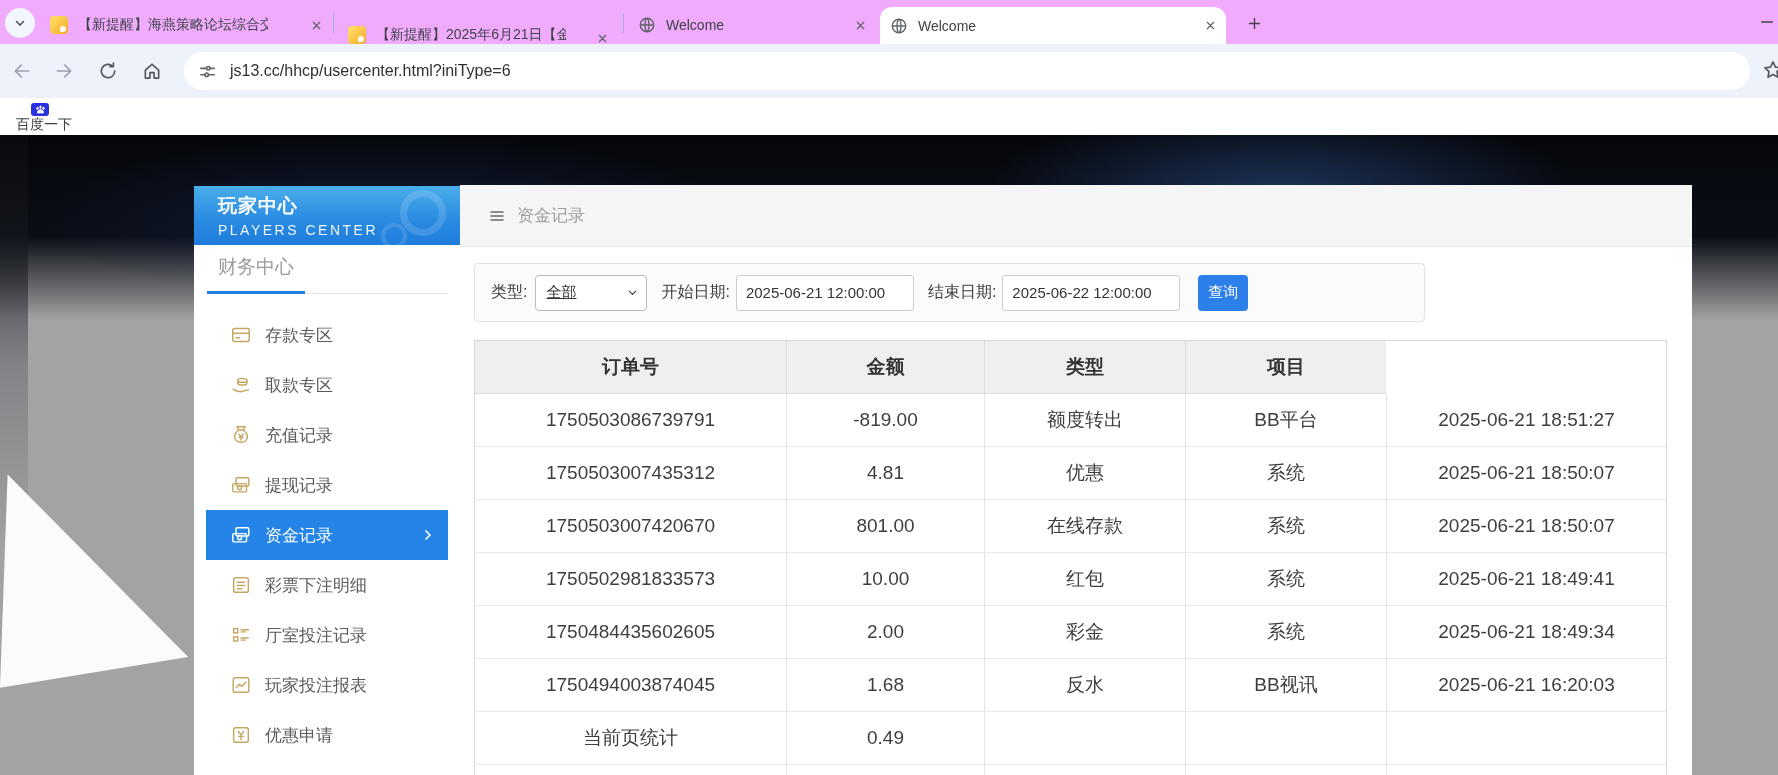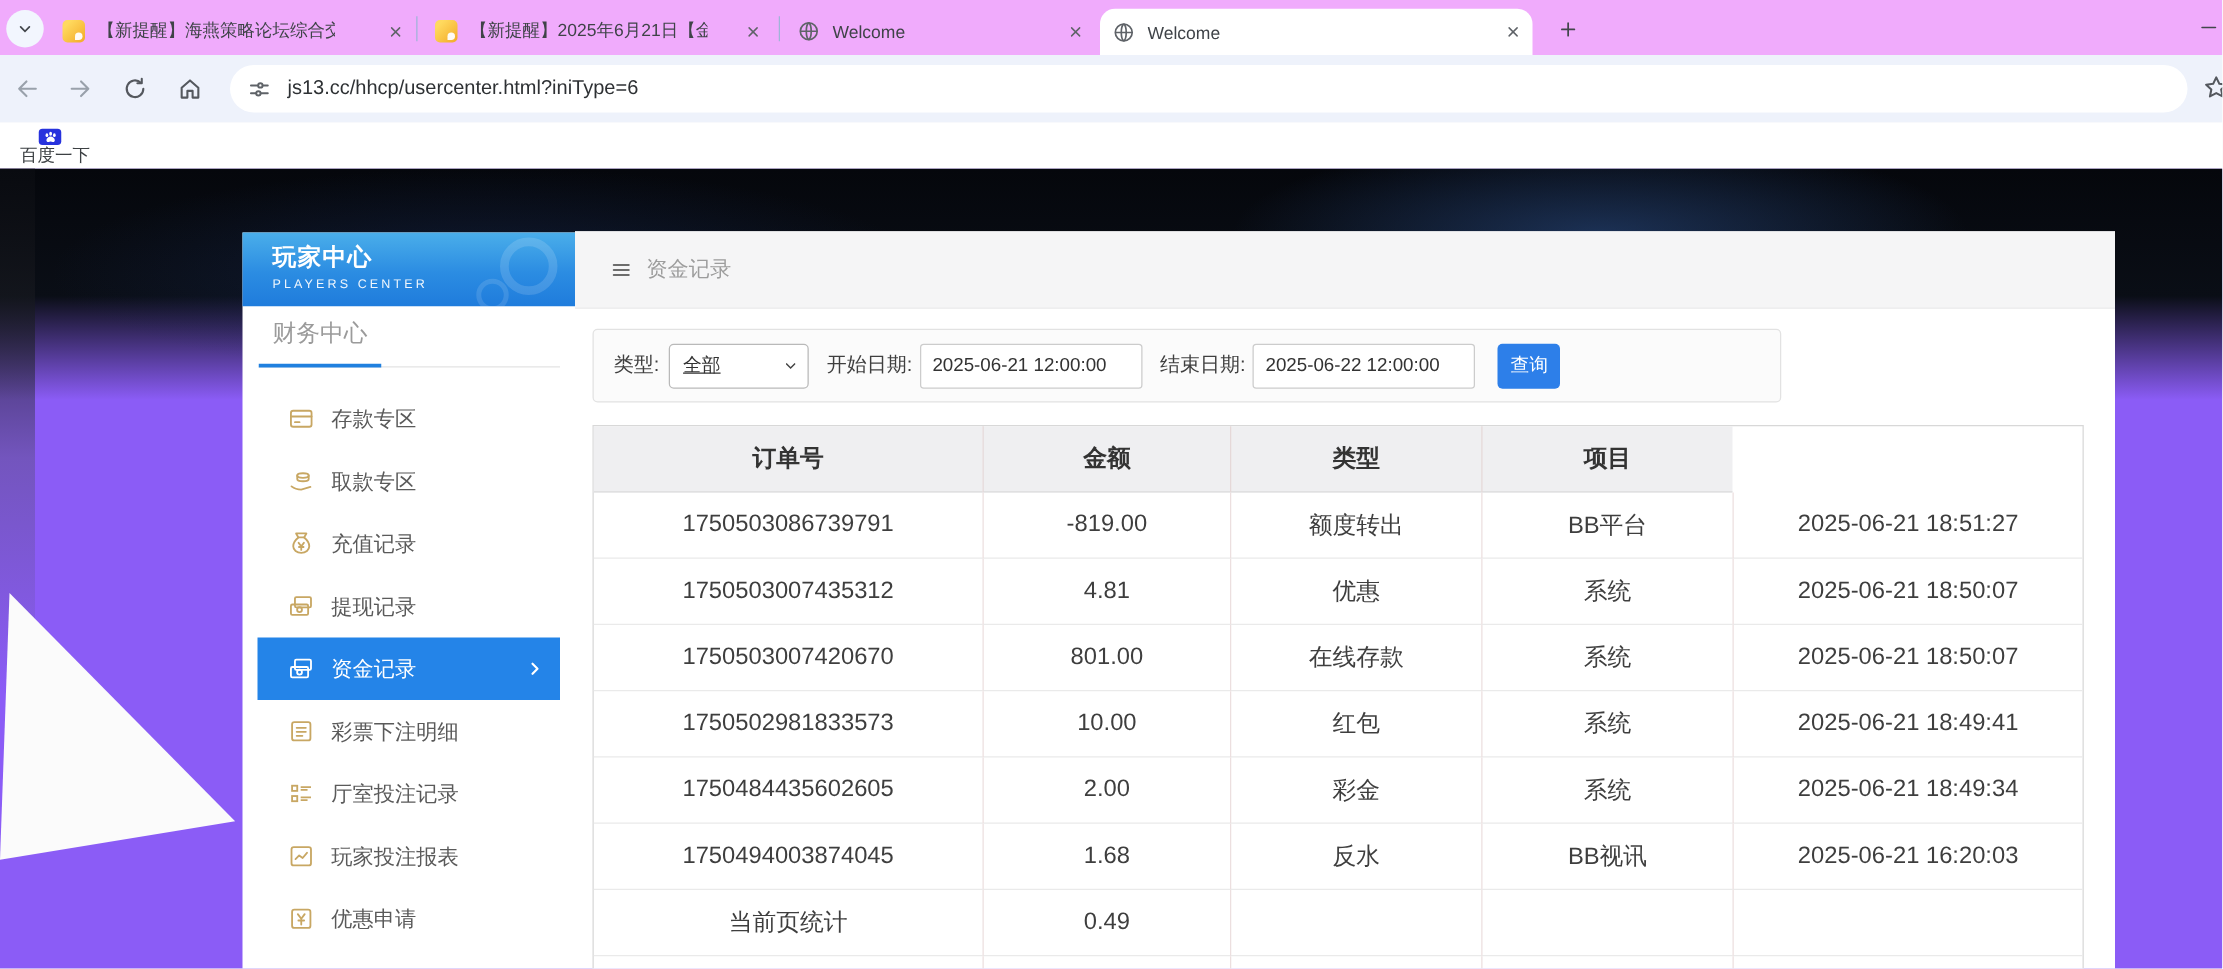--- a/index.html
+++ b/index.html
@@ -13,21 +13,21 @@
     background:#f2f6fe; display:flex; align-items:center; justify-content:center; cursor:pointer; }
   .tab { position:absolute; top:6px; height:38px; display:flex; align-items:center;
     padding:0 10px; color:#3f4348; font-size:14px; cursor:pointer; }
   .tab .fav { flex:0 0 18px; width:18px; height:18px; margin-right:10px; position:relative; }
   .fav.mail { border-radius:4px; background:linear-gradient(135deg,#ffd95e 20%,#f3ac2a 95%); }
   .fav.mail::after { content:""; position:absolute; right:2px; bottom:2px; width:6px; height:6px;
     background:#fff; border-radius:50% 50% 50% 0; opacity:.95; }
   .tab .tlabel { white-space:nowrap; overflow:hidden; max-width:190px; }
   .tab .tclose { margin-left:auto; padding-left:8px; display:flex; align-items:center; }
   .tab1 { left:40px;  width:292px; }
-  .tab2 { left:338px; width:280px; }
+  .tab2 { left:338px; width:280px;align-items:flex-end; }
   .tab3 { left:628px; width:248px; }
   .tab4 { left:880px; width:346px; top:7px; height:37px; background:#ffffff;
     border-radius:12px 12px 0 0; }
   .tsep { position:absolute; top:13px; width:1px; height:20px; background:#9fb4d8; }
   .tsep1 { left:333px; } .tsep2 { left:623px; }
   .newtab { position:absolute; left:1240px; top:9px; width:28px; height:28px; border-radius:50%;
     display:flex; align-items:center; justify-content:center; cursor:pointer; }
   .win-min { position:absolute; left:1756px; top:6px; width:22px; height:32px;
     display:flex; align-items:center; justify-content:center; }
 
@@ -44,37 +44,37 @@
 
   
   .bookmarks { position:absolute; left:0; top:98px; width:100%; height:37px; background:#ffffff; }
   .bookmark { position:absolute; left:8px; top:5px; height:27px; display:flex; align-items:center;
     padding:0 8px; border-radius:6px; cursor:pointer;flex-direction:column; }
   .bm-ico { width:18px; height:18px; border-radius:3px; background:#2732dd; margin-right:8px;
     display:flex; align-items:center; justify-content:center; }
   .bm-label { font-size:14px; color:#3c4043; }
 
   
-  .page { position:absolute; left:0; top:135px; width:1778px; height:640px; background:#8b5cf6; }
+  .page { position:absolute; left:0; top:135px; width:1778px; height:640px; background:#a3a3a3; }
   .bg-dark { position:absolute; left:0; top:0; width:100%; height:185px;
     background:
       radial-gradient(ellipse 420px 110px at 72% 28%, rgba(44,80,140,.55), transparent 70%),
       radial-gradient(ellipse 500px 120px at 22% 45%, rgba(24,44,90,.45), transparent 70%),
       linear-gradient(180deg,#05070c 0%,#0a0e16 55%, rgba(12,16,24,0) 100%); }
   .bg-leftsmear { position:absolute; left:0; top:0; width:28px; height:420px;
     background:linear-gradient(180deg,#090b10 0%, rgba(70,72,84,.35) 55%, rgba(120,120,130,0) 100%); }
   .bg-triangle { position:absolute; left:0; top:335px; width:190px; height:220px; background:#fbfbfb;
     clip-path:polygon(4% 2%, 0% 99%, 99% 85%); }
 
   
   .sidebar { position:absolute; left:194px; top:51px; width:266px; height:589px; background:#ffffff; }
   .sb-header { position:relative; height:59px; overflow:hidden; padding:7px 0 0 24px;
     background:linear-gradient(180deg,#4aaeea 0%, #2b8ce2 55%, #1f7cdc 100%); }
   .sb-title { font-size:19px; font-weight:bold; color:#ffffff; letter-spacing:1px; }
-  .sb-sub { font-size:10px; color:rgba(255,255,255,.92); letter-spacing:2.5px; margin-top:3px; }
+  .sb-sub { font-size:14px; color:rgba(255,255,255,.92); letter-spacing:2.5px; margin-top:3px; }
   .sb-deco { position:absolute; right:14px; top:4px; width:46px; height:46px; border-radius:50%;
     border:7px solid rgba(255,255,255,.14); }
   .sb-deco::after { content:""; position:absolute; left:-26px; top:26px; width:18px; height:18px;
     border-radius:50%; border:4px solid rgba(255,255,255,.12); }
   .sb-section { margin:9px 0 0 24px; font-size:19px; color:#9b9b9b; }
   .sb-underline { margin:13px 0 0 13px; width:241px; border-bottom:1px solid #e3e3e3; position:relative; }
   .sb-underline::before { content:""; position:absolute; left:0; bottom:-1px; width:98px; height:3px;
     background:#2080df; }
   .sb-menu { margin-top:16px; }
   .sb-item { height:50px; display:flex; align-items:center; padding-left:36px; cursor:pointer;

